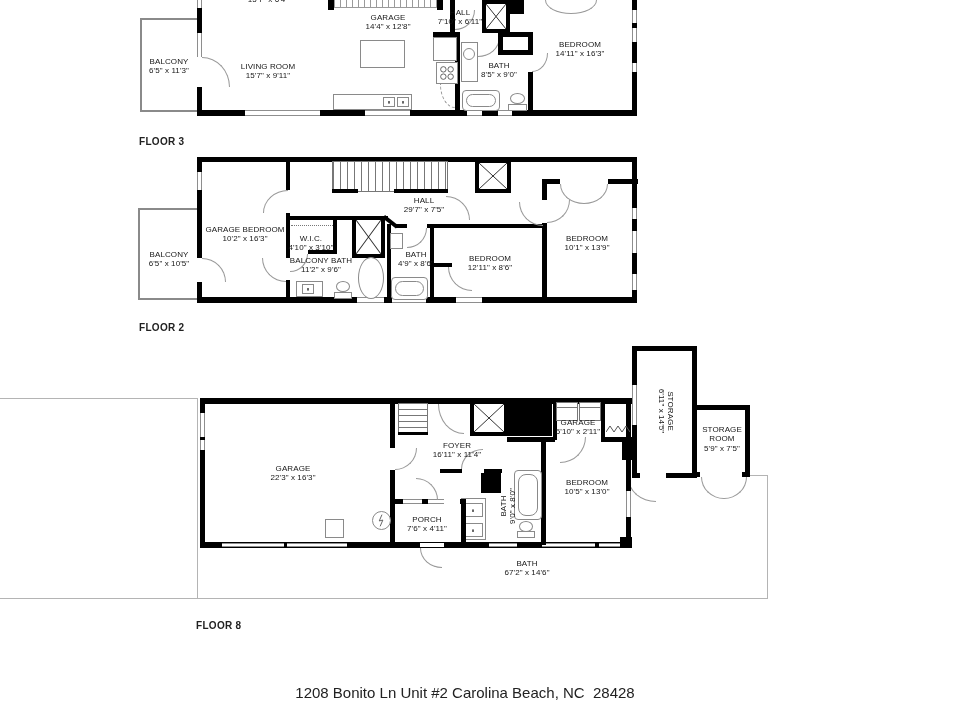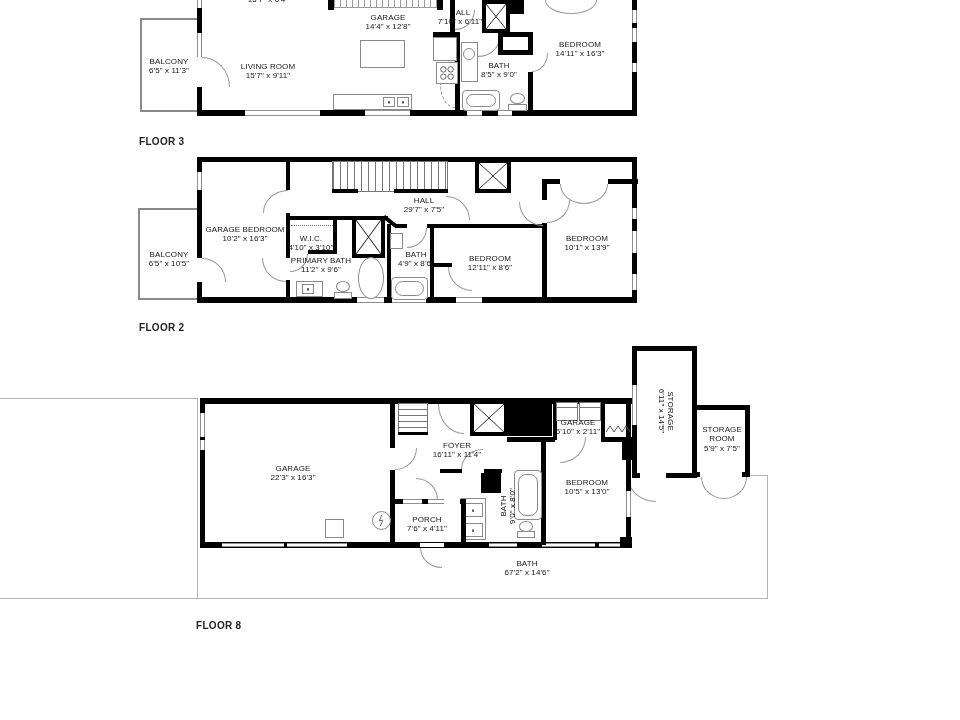--- a/index.html
+++ b/index.html
@@ -217,21 +217,21 @@
     </div>
     <div class="c label" style="left:185px;top:225px;width:120px">
       <span class="rn">GARAGE BEDROOM</span>
       <span class="rd">10'2" x 16'3"</span>
     </div>
     <div class="c label" style="left:281px;top:234px;width:60px">
       <span class="rn">W.I.C.</span>
       <span class="rd">4'10" x 3'10"</span>
     </div>
     <div class="c label" style="left:271px;top:256px;width:100px">
-      <span class="rn">PRIMARY BATH</span>
+      <span class="rn">BALCONY BATH</span>
       <span class="rd">11'2" x 9'6"</span>
     </div>
     <div class="c label" style="left:384px;top:196px;width:80px">
       <span class="rn">HALL</span>
       <span class="rd">29'7" x 7'5"</span>
     </div>
     <div class="c label" style="left:376px;top:250px;width:80px">
       <span class="rn">BATH</span>
       <span class="rd">4'9" x 8'6"</span>
     </div>
@@ -375,13 +375,14 @@
       <span class="rn">STORAGE ROOM</span>
       <span class="rd">5'9" x 7'5"</span>
     </div>
     <div class="c label" style="left:477px;top:559px;width:100px">
       <span class="rn">BATH</span>
       <span class="rd">67'2" x 14'6"</span>
     </div>
     <div class="c flabel" style="left:196px;top:620px">FLOOR 8</div>
   </div>
 
+  <div class="c addr" style="left:0;top:684px;width:930px">1208 Bonito Ln Unit #2 Carolina Beach, NC  28428</div>
 </div>
 
 </body></html>

